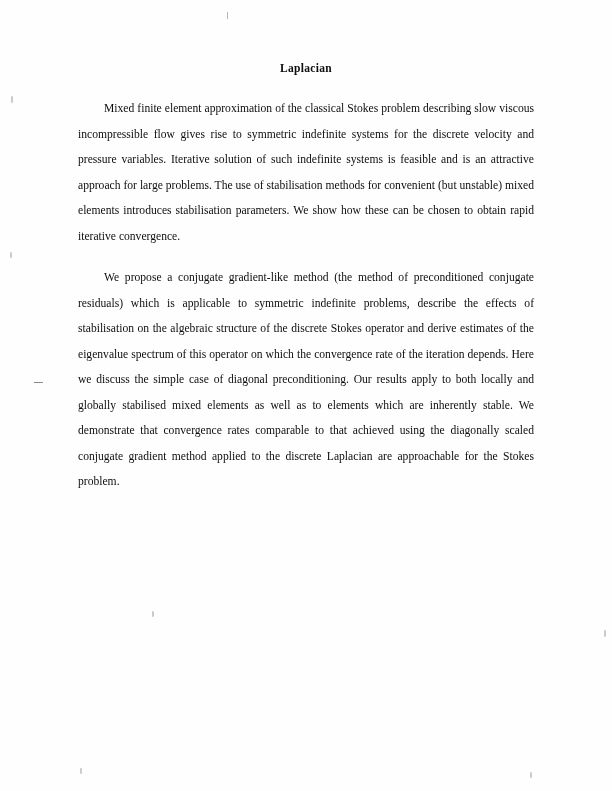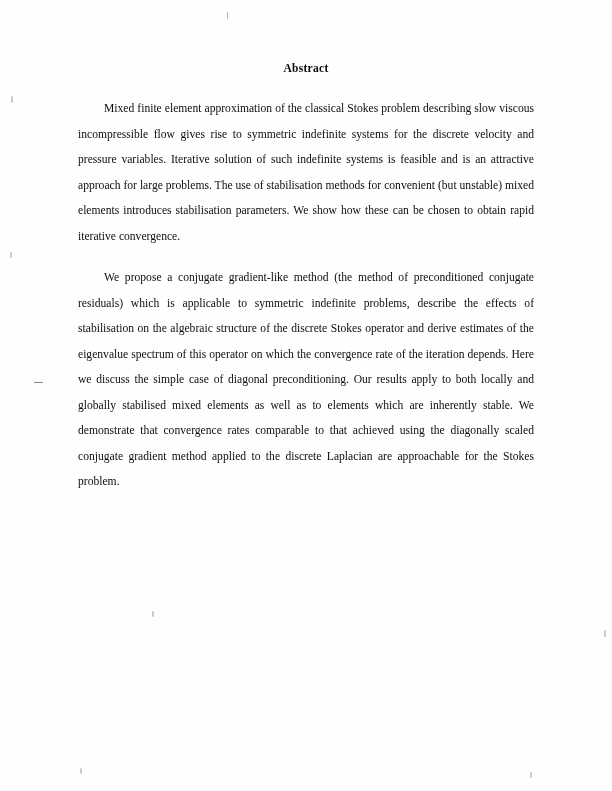--- a/index.html
+++ b/index.html
@@ -79,20 +79,20 @@
   <div class="tick" style="left:227px; top:12px;"></div>
   <div class="speck" style="left:11px; top:96px; width:2px; height:7px; border-radius:1px;"></div>
   <div class="speck" style="left:10px; top:252px; width:2px; height:6px; border-radius:1px;"></div>
   <div class="dash" style="left:34px; top:382px;"></div>
   <div class="speck" style="left:152px; top:611px; width:2px; height:6px; border-radius:1px;"></div>
   <div class="speck" style="left:604px; top:630px; width:2px; height:7px; border-radius:1px;"></div>
   <div class="speck" style="left:80px; top:768px; width:2px; height:6px; border-radius:1px;"></div>
   <div class="speck" style="left:530px; top:772px; width:2px; height:6px; border-radius:1px;"></div>
 
   <div class="content">
-    <h1 class="abstract-title">Abstract</h1>
+    <h1 class="abstract-title">Laplacian</h1>
 
     <p class="para">Mixed finite element approximation of the classical Stokes problem describing slow viscous incompressible flow gives rise to symmetric indefinite systems for the discrete velocity and pressure variables. Iterative solution of such indefinite systems is feasible and is an attractive approach for large problems. The use of stabilisation methods for convenient (but unstable) mixed elements introduces stabilisation parameters. We show how these can be chosen to obtain rapid iterative convergence.</p>
 
     <p class="para">We propose a conjugate gradient-like method (the method of preconditioned conjugate residuals) which is applicable to symmetric indefinite problems, describe the effects of stabilisation on the algebraic structure of the discrete Stokes operator and derive estimates of the eigenvalue spectrum of this operator on which the convergence rate of the iteration depends. Here we discuss the simple case of diagonal preconditioning. Our results apply to both locally and globally stabilised mixed elements as well as to elements which are inherently stable. We demonstrate that convergence rates comparable to that achieved using the diagonally scaled conjugate gradient method applied to the discrete Laplacian are approachable for the Stokes problem.</p>
   </div>
 
 </div>
 
 </body></html>

